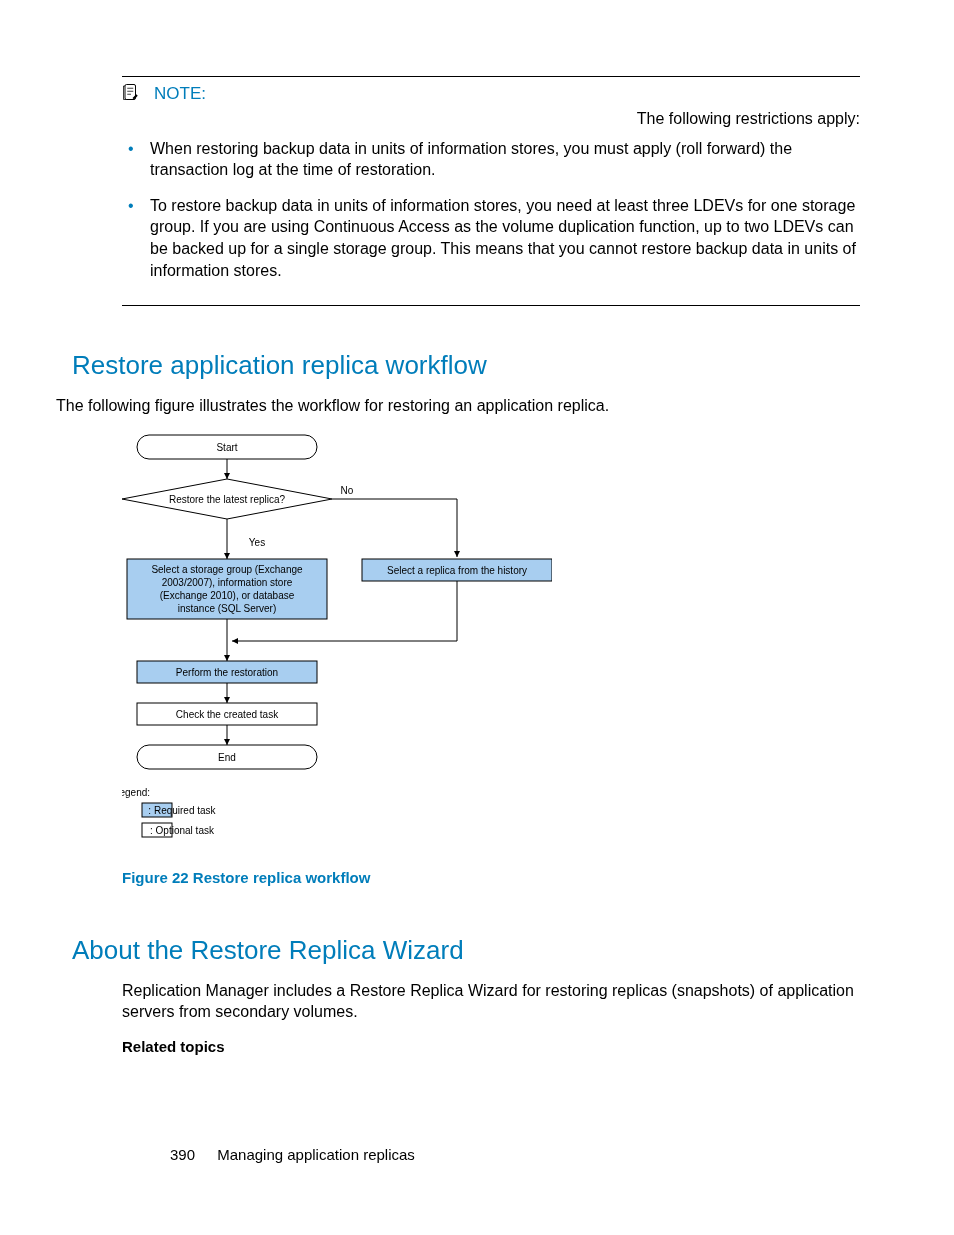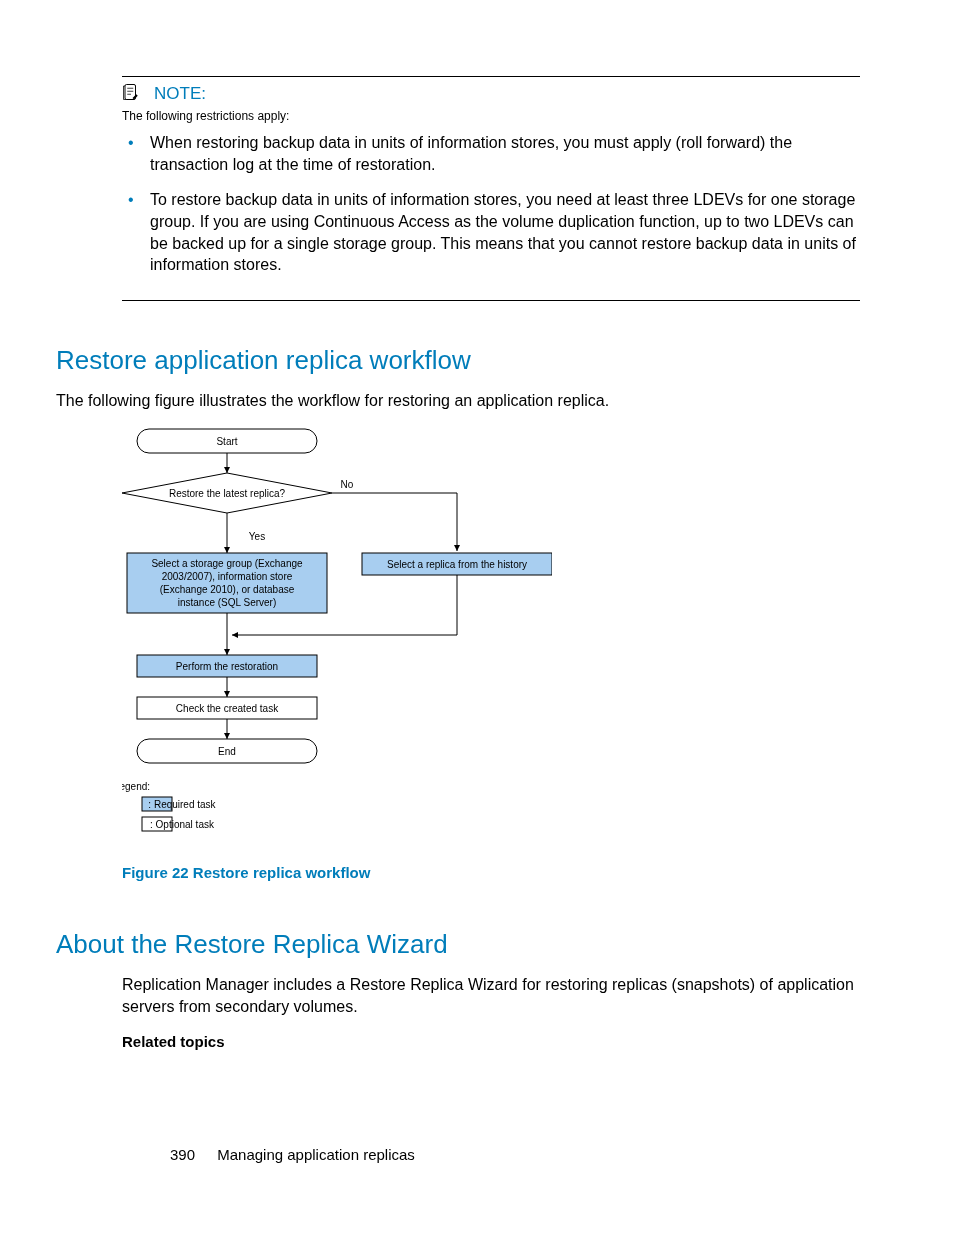--- a/index.html
+++ b/index.html
@@ -46,21 +46,22 @@
   .note-icon {
     width: 18px;
     height: 18px;
     display: inline-block;
   }
   .note-title {
     color: var(--hp-blue);
     font-size: 17px;
   }
   .note-text {
-    font-size: 12px;
+    font-size: 16px;
+    text-align: right;
   }
   ul.bullets {
     list-style: none;
     padding: 0;
     margin: 8px 0 0 0;
   }
   ul.bullets > li {
     position: relative;
     padding-left: 28px;
     margin: 8px 0 14px 0;
@@ -71,21 +72,21 @@
     position: absolute;
     left: 6px;
     top: 0;
     font-size: 16px;
     line-height: 1.35;
   }
   h2.section {
     color: var(--hp-blue);
     font-weight: 400;
     font-size: 26px;
-    margin: 0 0 12px 0;
+    margin: 0 0 12px 16px;
   }
   .body-indent {
     margin-left: 66px;
   }
   .para {
     margin: 0 0 14px 0;
   }
   .figure-wrap {
     margin: 16px 0 8px 66px;
   }

